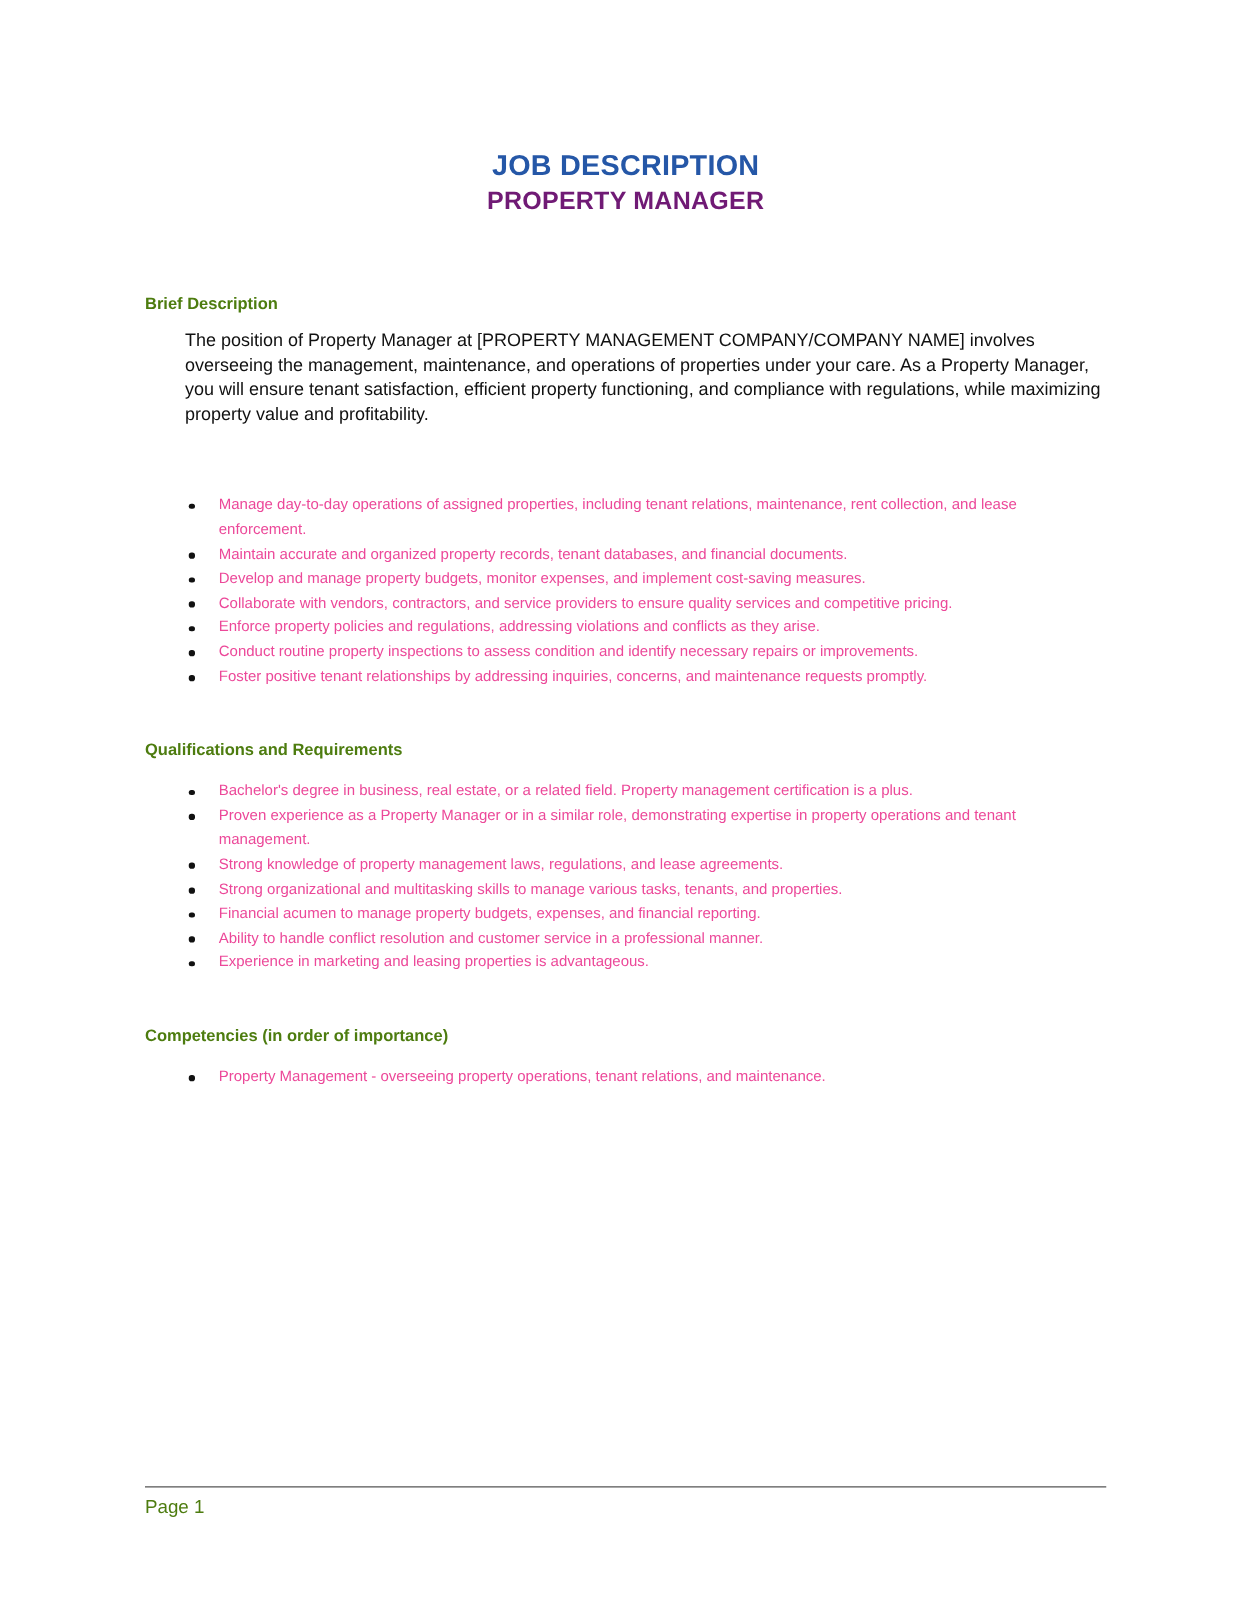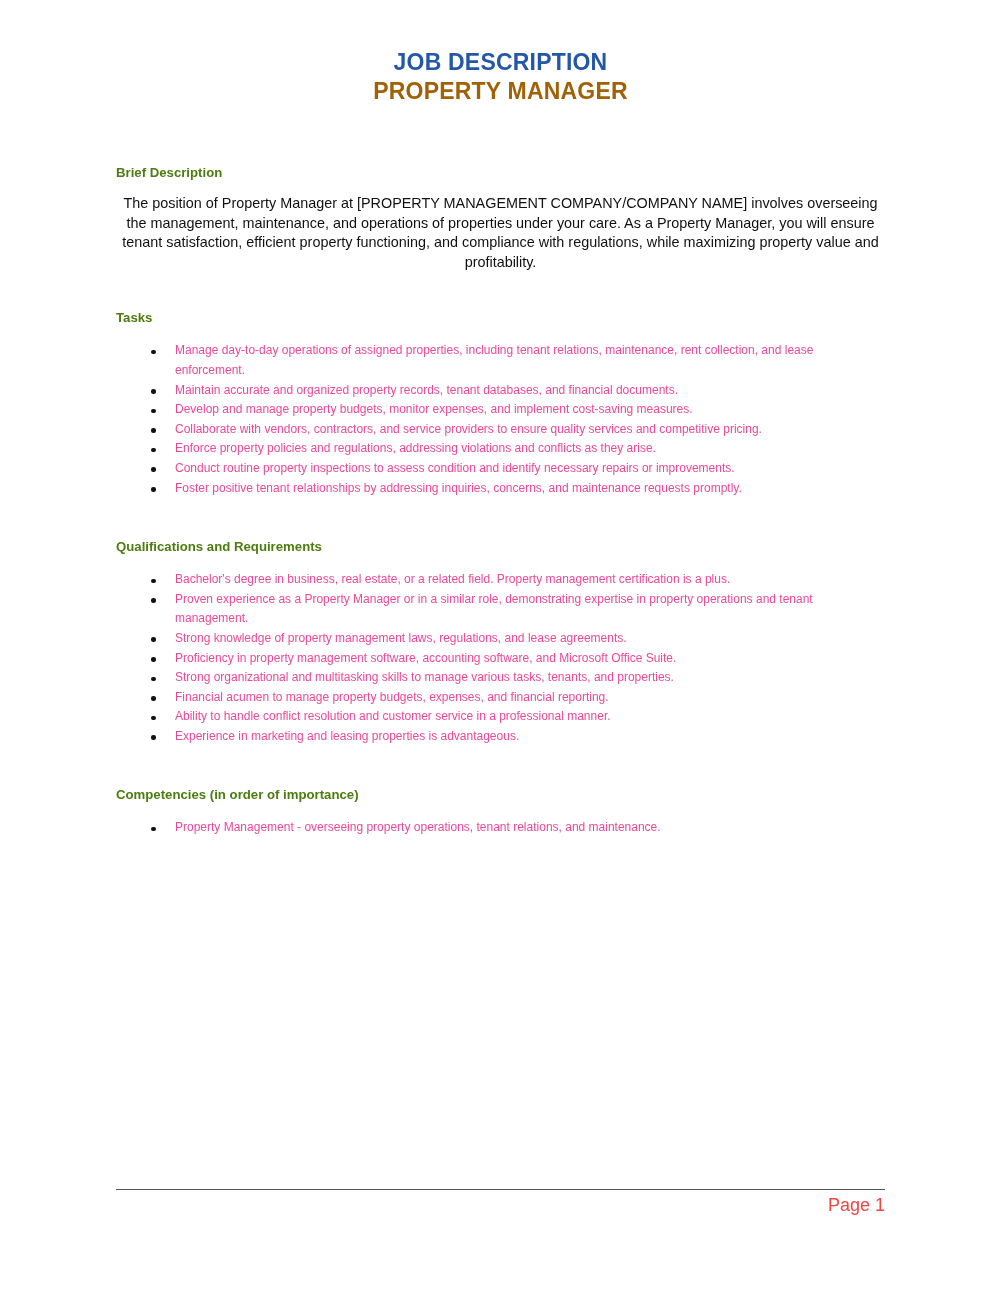--- a/index.html
+++ b/index.html
@@ -21,51 +21,52 @@
   }
   .content {
     position: absolute;
     left: 116px;
     top: 0;
     width: 769px;
   }
   
   .title-block {
     text-align: center;
-    padding-top: 48px;
+    padding-top: 118px;
   }
   .title-main {
     font-size: 23px;
     font-weight: bold;
     color: #2557A7;
     line-height: 28px;
     letter-spacing: 0.2px;
   }
   .title-sub {
-    font-size: 23px;
+    font-size: 20px;
     font-weight: bold;
-    color: #a16207;
+    color: #701a75;
     line-height: 30px;
     letter-spacing: 0.2px;
   }
   
   .section {
     margin: 0;
   }
   .section-heading {
     font-size: 13.2px;
     font-weight: bold;
     color: #4d7c0f;
     line-height: 17px;
   }
   .para {
     font-size: 14.4px;
     line-height: 19.6px;
     color: #111111;
-    text-align: center;
+    text-align: left;
+    margin-left: 32px;
   }
   
   ul.bullets {
     list-style: none;
     margin: 0;
     padding: 0;
   }
   ul.bullets > li {
     position: relative;
     padding-left: 59px;
@@ -99,24 +100,23 @@
     top: 1189px;
     width: 769px;
   }
   .footer-rule {
     width: 100%;
     height: 1px;
     background: #555555;
   }
   .footer-page {
     margin-top: 7px;
-    text-align: right;
-    font-size: 18px;
+    font-size: 15px;
     line-height: 17px;
-    color: #ef4444;
+    color: #4d7c0f;
   }
 </style>
 </head>
 <body>
 
 <div class="page">
 
   <div class="content">
 
     <div class="title-block">
@@ -128,21 +128,20 @@
 
     <div class="section">
       <div class="section-heading">Brief Description</div>
       <div class="gap-head-para"></div>
       <div class="para">The position of Property Manager at [PROPERTY MANAGEMENT COMPANY/COMPANY NAME] involves overseeing the management, maintenance, and operations of properties under your care. As a Property Manager, you will ensure tenant satisfaction, efficient property functioning, and compliance with regulations, while maximizing property value and profitability.</div>
     </div>
 
     <div class="gap-para-tasks"></div>
 
     <div class="section">
-      <div class="section-heading">Tasks</div>
       <div class="gap-tasks-list"></div>
       <ul class="bullets">
         <li>Manage day-to-day operations of assigned properties, including tenant relations, maintenance, rent collection, and lease enforcement.</li>
         <li>Maintain accurate and organized property records, tenant databases, and financial documents.</li>
         <li>Develop and manage property budgets, monitor expenses, and implement cost-saving measures.</li>
         <li>Collaborate with vendors, contractors, and service providers to ensure quality services and competitive pricing.</li>
         <li>Enforce property policies and regulations, addressing violations and conflicts as they arise.</li>
         <li>Conduct routine property inspections to assess condition and identify necessary repairs or improvements.</li>
         <li>Foster positive tenant relationships by addressing inquiries, concerns, and maintenance requests promptly.</li>
       </ul>
@@ -150,21 +149,20 @@
 
     <div class="gap-list-qual"></div>
 
     <div class="section">
       <div class="section-heading">Qualifications and Requirements</div>
       <div class="gap-qual-list"></div>
       <ul class="bullets">
         <li>Bachelor's degree in business, real estate, or a related field. Property management certification is a plus.</li>
         <li>Proven experience as a Property Manager or in a similar role, demonstrating expertise in property operations and tenant management.</li>
         <li>Strong knowledge of property management laws, regulations, and lease agreements.</li>
-        <li>Proficiency in property management software, accounting software, and Microsoft Office Suite.</li>
         <li>Strong organizational and multitasking skills to manage various tasks, tenants, and properties.</li>
         <li>Financial acumen to manage property budgets, expenses, and financial reporting.</li>
         <li>Ability to handle conflict resolution and customer service in a professional manner.</li>
         <li>Experience in marketing and leasing properties is advantageous.</li>
       </ul>
     </div>
 
     <div class="gap-list-comp"></div>
 
     <div class="section">

